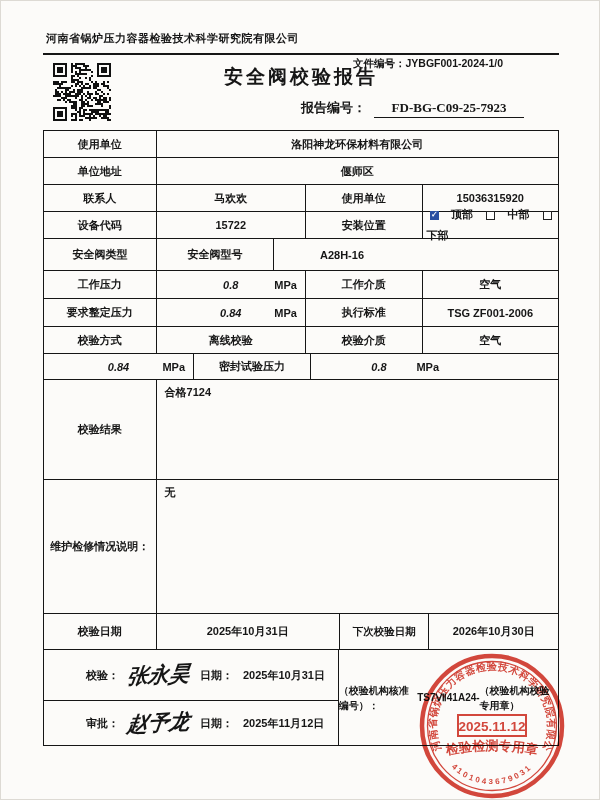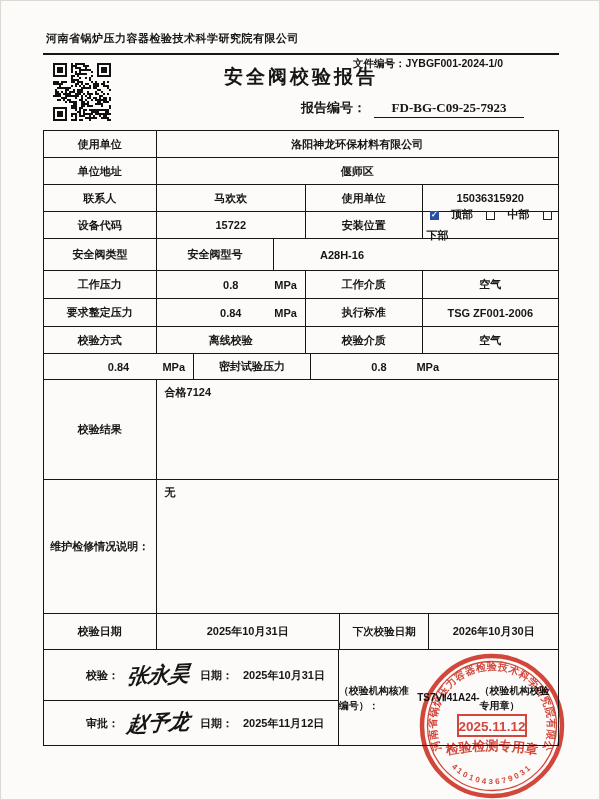--- a/index.html
+++ b/index.html
@@ -20,21 +20,21 @@
   
   .tbl { position:absolute; left:42px; top:121px; width:516px; border:1.6px solid #161616; background:transparent;margin-top:8px; }
   .trow { display:flex; border-bottom:1.6px solid #161616; }
   .trow:last-child { border-bottom:none; }
   .cell { border-right:1.6px solid #161616; display:flex; align-items:center; justify-content:center; font-size:11px; font-weight:700; text-align:center; padding:2px 4px; position:relative; }
   .cell:last-child { border-right:none; }
   .c1 { width:113px; } .c2 { width:150px; } .c3 { width:117px; } .c4 { width:136px; }
   .wide { width:403px; }
   .topleft { align-items:flex-start; justify-content:flex-start; text-align:left; padding:5px 8px; }
   .unit { position:absolute; right:8px; top:50%; transform:translateY(-50%); }
-  .pressure-num { display:inline-block; }
+  .pressure-num { display:inline-block;font-style:italic; }
 
   .chk-group { display:flex; flex-wrap:wrap; align-items:center; justify-content:space-between; gap:7px; line-height:1.25; }
   .box { display:inline-block; width:9px; height:9px; border:1.5px solid #222; background:#fff; margin:0 2px 0 3px; position:relative; top:1px; }
   .box.on { background:#2a4fa2; border-color:#2a4fa2; }
   .box.on::after { content:"✓"; color:#fff; font-size:8px; font-weight:700; position:absolute; left:0.5px; top:-2px; }
 
   
   .sig-left { width:296px; border-right:1.6px solid #161616; }
   .sig-row { display:flex; align-items:center; padding-left:42px; font-size:11px; font-weight:700; }
   .sig-row-1 { height:51px; border-bottom:1.6px solid #161616; }

